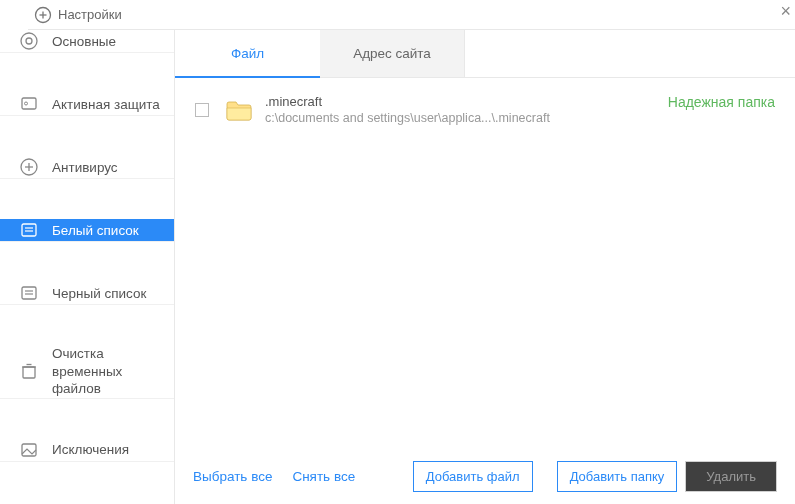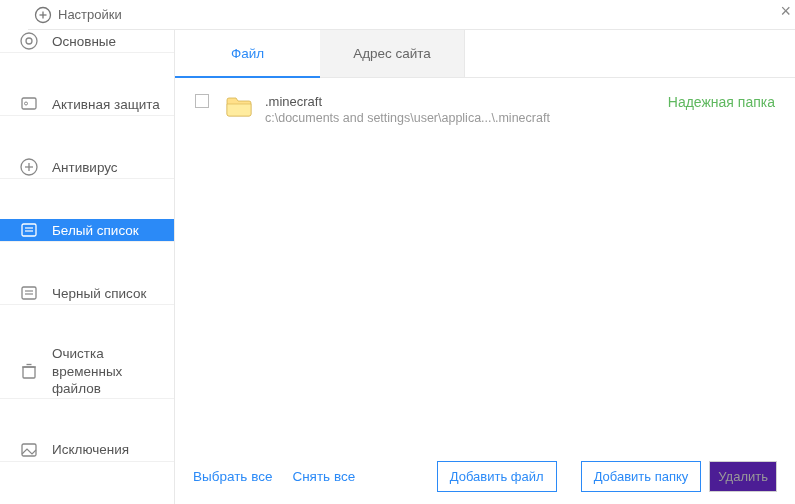--- a/index.html
+++ b/index.html
@@ -116,20 +116,21 @@
     .tabs-rest {
       flex: 1;
       border-bottom: 1px solid #e8e8e8;
     }
     .content {
       flex: 1;
       overflow-y: auto;
     }
     .file-row {
       display: flex;
+      align-items: center;
       padding: 16px 20px 10px 20px;
     }
     .checkbox {
       width: 14px;
       height: 14px;
       border: 1px solid #bbb;
       background: #fff;
       margin-right: 16px;
       flex-shrink: 0;
       cursor: pointer;
@@ -178,23 +179,23 @@
       border: 1px solid #2b8af7;
       color: #2b8af7;
       background: #fff;
       padding: 7px 12px;
       font-size: 13px;
       cursor: pointer;
       margin-left: 24px;
     }
     .gray-btn {
       border: 1px solid #d0d0d0;
-      background: #4c1d95;
+      background: #404040;
       color: #999;
-      padding: 7px 8px;
+      padding: 7px 20px;
       font-size: 13px;
       cursor: pointer;
       margin-left: 8px;
     }
   </style>
 </head>
 <body>
 
 <div class="titlebar">
   <span class="titlebar-icon">

